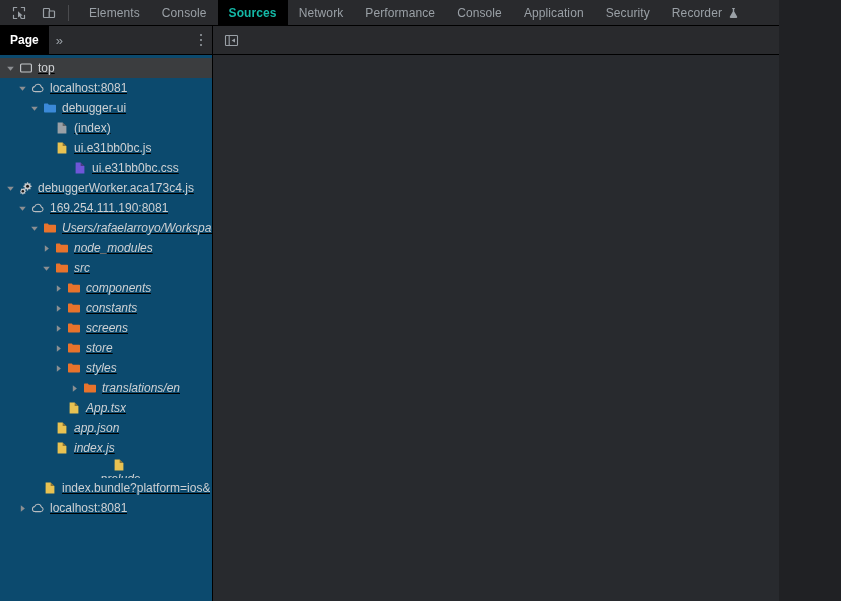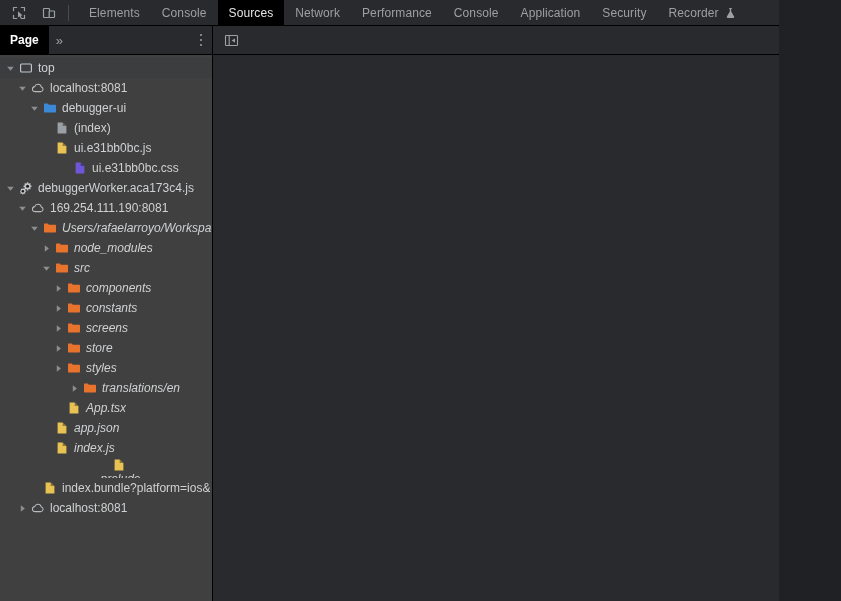--- a/index.html
+++ b/index.html
@@ -32,21 +32,21 @@
     align-self:center; margin:0 5px 0 2px;
   }
   .tabs{ display:flex; align-items:stretch; flex:1; }
   .tab{
     display:flex; align-items:center; justify-content:center;
     padding:0 11px;
     font-size:12px; color:#9aa0a6;
     cursor:pointer; white-space:nowrap;
     letter-spacing:.1px;
   }
-  .tab.active{ background:#000; color:#e5e5e5; font-weight:normal; }
+  .tab.active{ background:#000; color:#14b8a6; font-weight:bold; }
   .tab .flask{ margin-left:6px; display:inline-flex; }
 
   
   .body{ flex:1; display:flex; min-height:0; }
 
   
   .nav{
     width:213px; min-width:213px;
     display:flex; flex-direction:column;
     background:#1b1b1b;
@@ -70,21 +70,21 @@
     color:#9aa0a6; font-size:13px; cursor:pointer;
   }
   .nav-spacer{ flex:1; }
   .dots{
     width:22px; display:flex; flex-direction:column;
     align-items:center; justify-content:center; gap:2.5px;
     cursor:pointer;
   }
   .dots i{ width:2.5px; height:2.5px; border-radius:50%; background:#9aa0a6; display:block; }
 
-  .tree{ flex:1; overflow:hidden; padding-top:3px; background:#404040; }
+  .tree{ flex:1; overflow:hidden; padding-top:3px; background:#0c4a6e;text-decoration:underline; }
 
   .row{
     height:20px; display:flex; align-items:center;
     white-space:nowrap; cursor:pointer;
     font-size:12px; color:#cfd1d3;
     overflow:hidden;
   }
   .row.sel{ background:#3b3d3f; }
 
   .tw{

